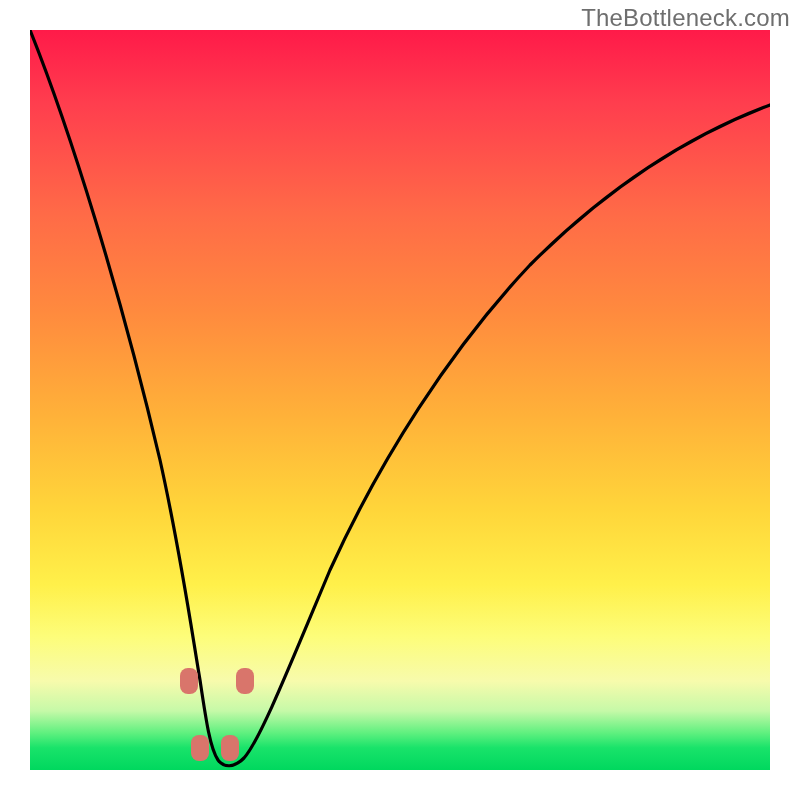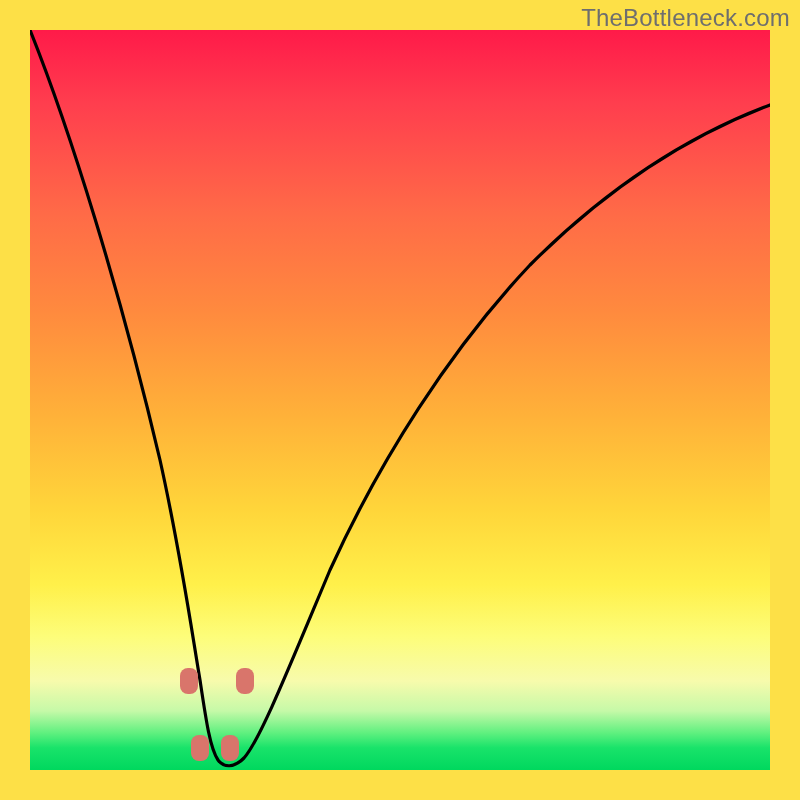--- a/index.html
+++ b/index.html
@@ -10,21 +10,21 @@
     background: #000;
     overflow: hidden;
     font-family: Arial, Helvetica, sans-serif;
   }
   .frame {
     position: absolute;
     left: 0;
     top: 0;
     width: 800px;
     height: 800px;
-    background: #fde047;
+    background: #ffffff;
   }
   .plot {
     position: absolute;
     left: 30px;
     top: 30px;
     width: 740px;
     height: 740px;
     
     background: linear-gradient(
       to bottom,

